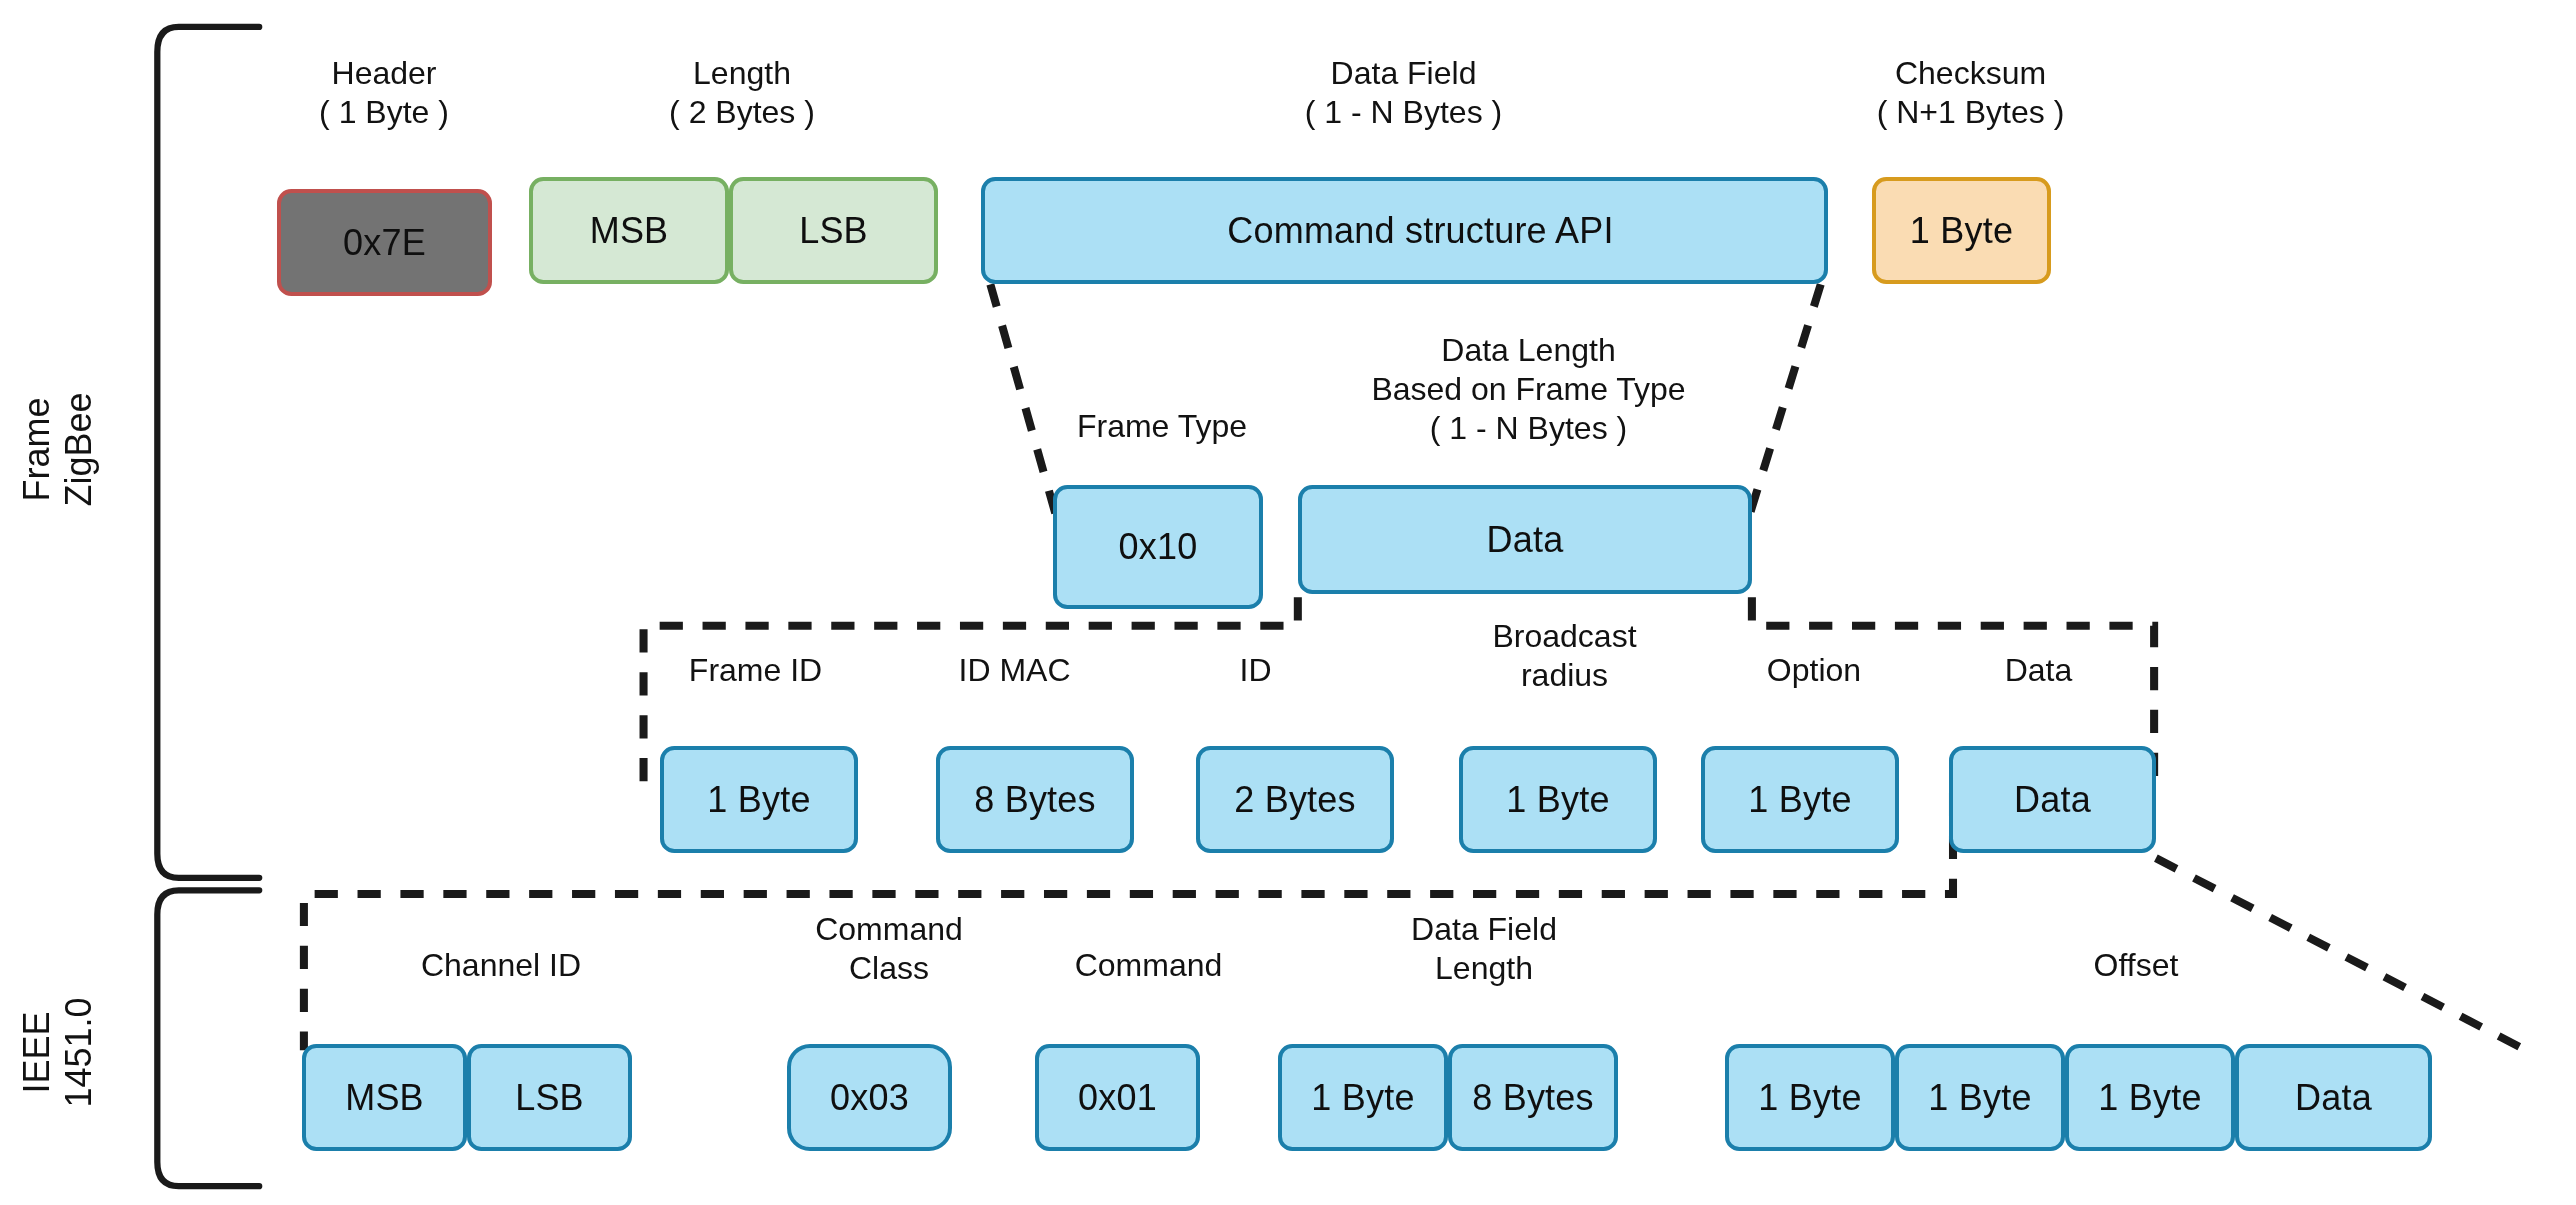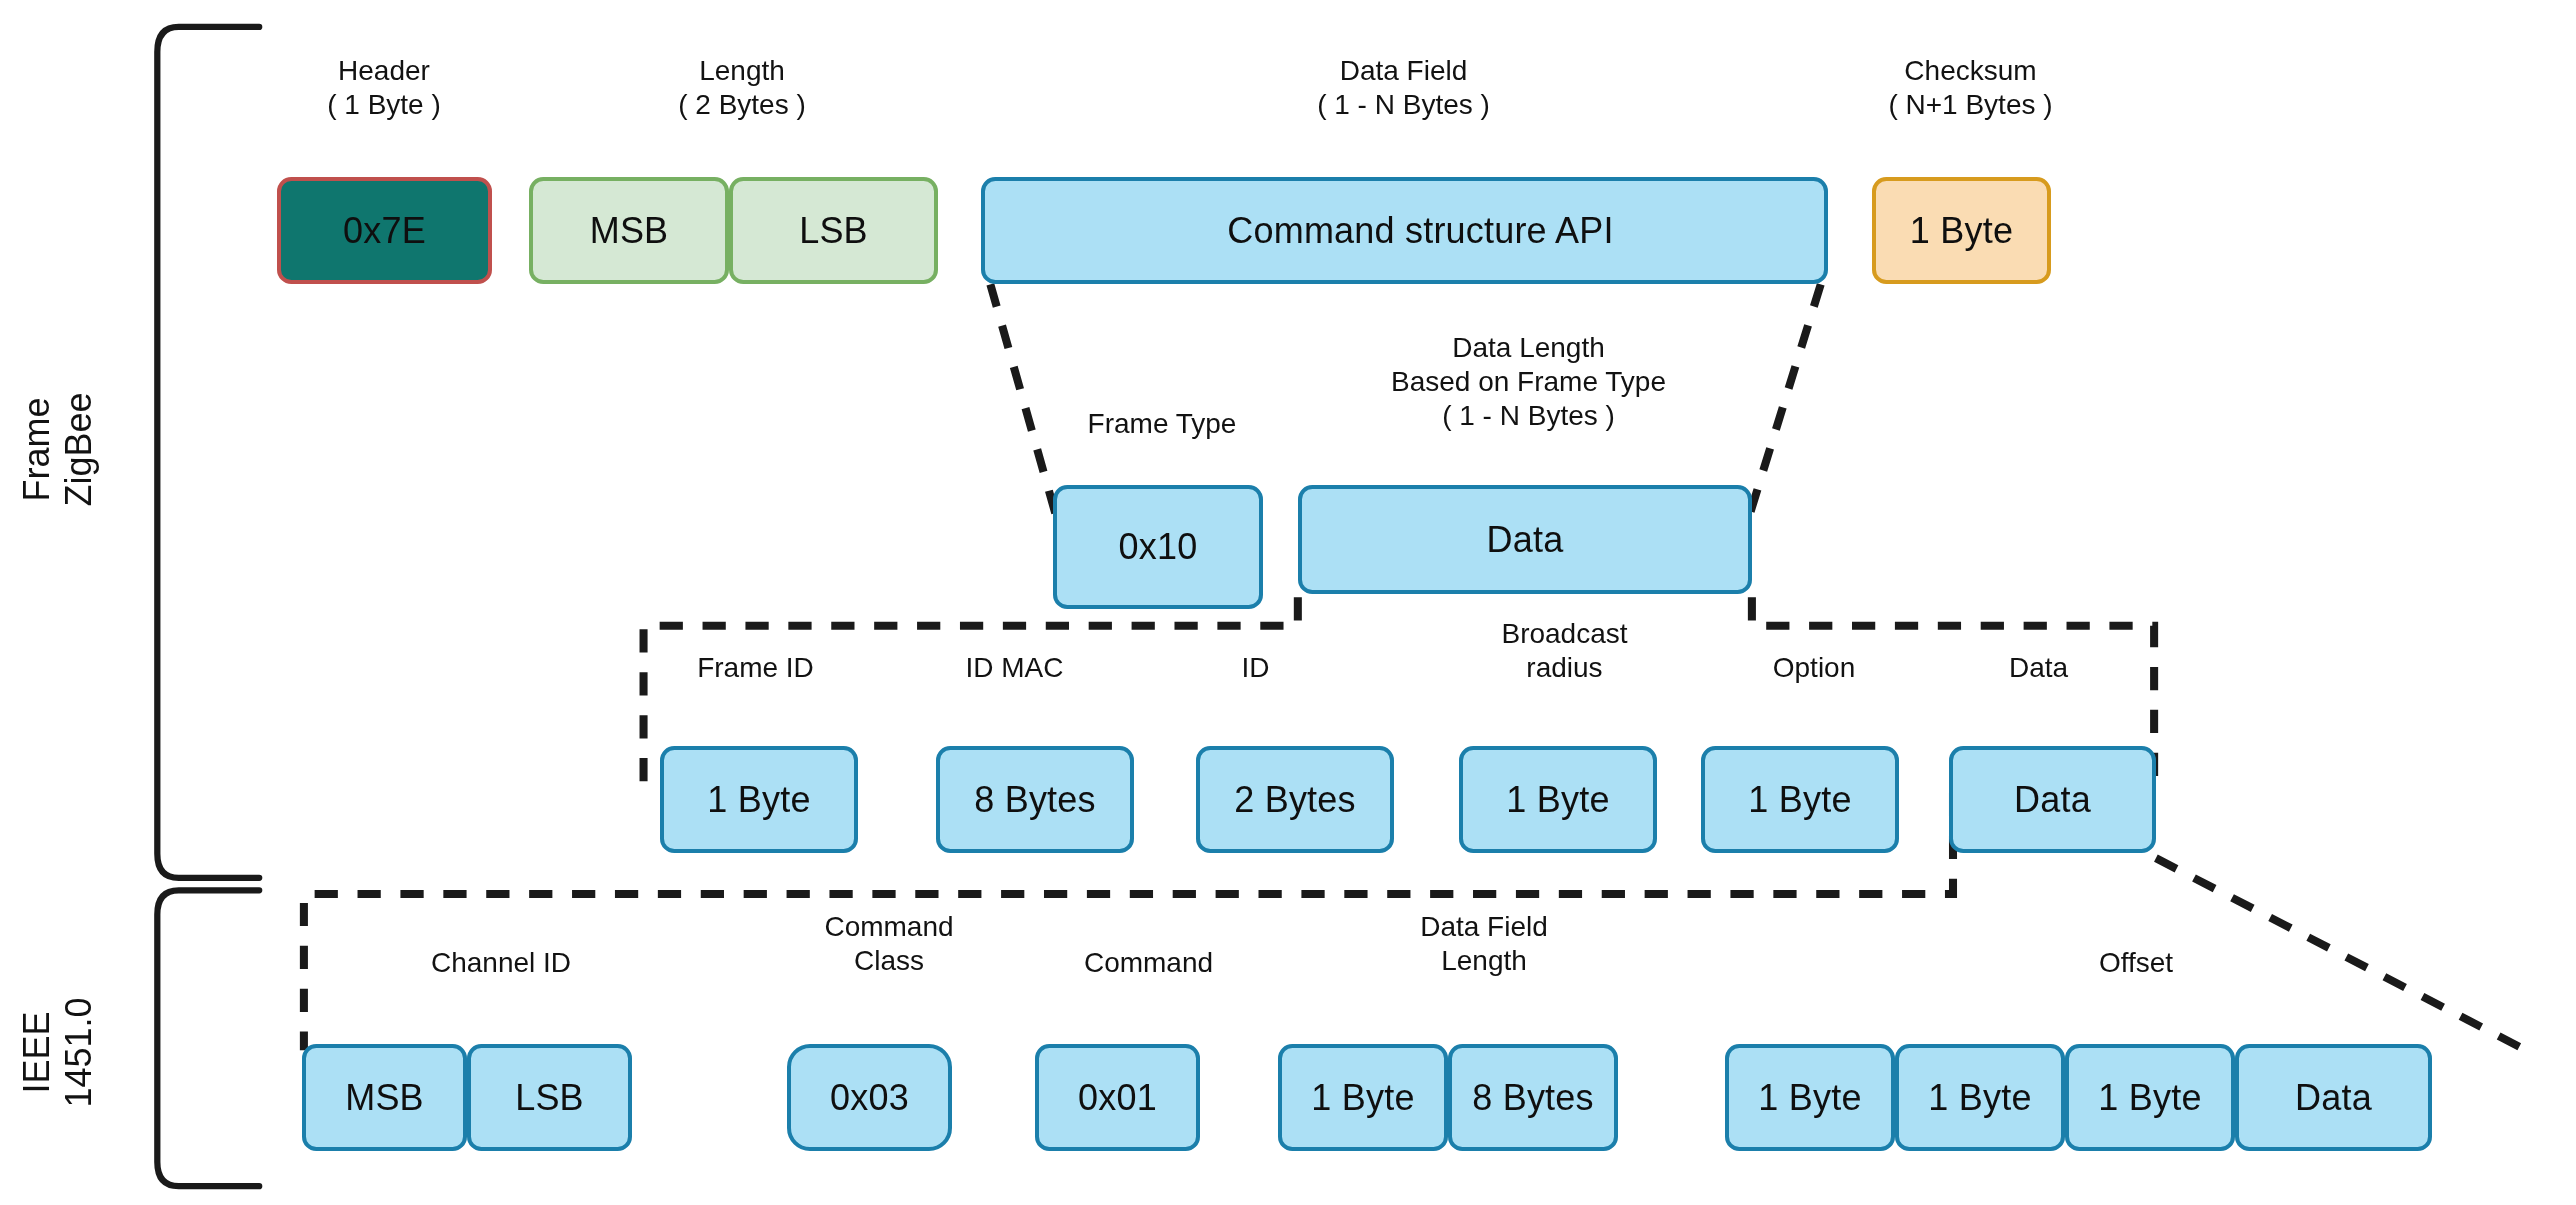--- a/index.html
+++ b/index.html
@@ -19,28 +19,28 @@
     align-items:center;
     justify-content:center;
     border-radius:14.3px;
     font-size:36px;
     color:#0f0f0f;
     letter-spacing:0.2px;
     white-space:nowrap;
   }
   .blk.blue   {background:#ace0f5;border:4.5px solid #1b7fab;}
   .blk.green  {background:#d5e8d4;border:4.5px solid #77b062;}
-  .blk.red    {background:#0f766e;border:4.5px solid #c0504d;}
+  .blk.red    {background:#737373;border:4.5px solid #c0504d;margin-top:12px;}
   .blk.orange {background:#fadcb3;border:4.5px solid #d79b1e;}
 
   
   .cap{
     position:absolute;
     text-align:center;
-    font-size:28px;
+    font-size:32px;
     line-height:1.22;
     color:#121212;
     white-space:pre-line;
   }
   
   .sidelabel{
     position:absolute;
     font-size:36px;
     line-height:1.18;
     color:#121212;

